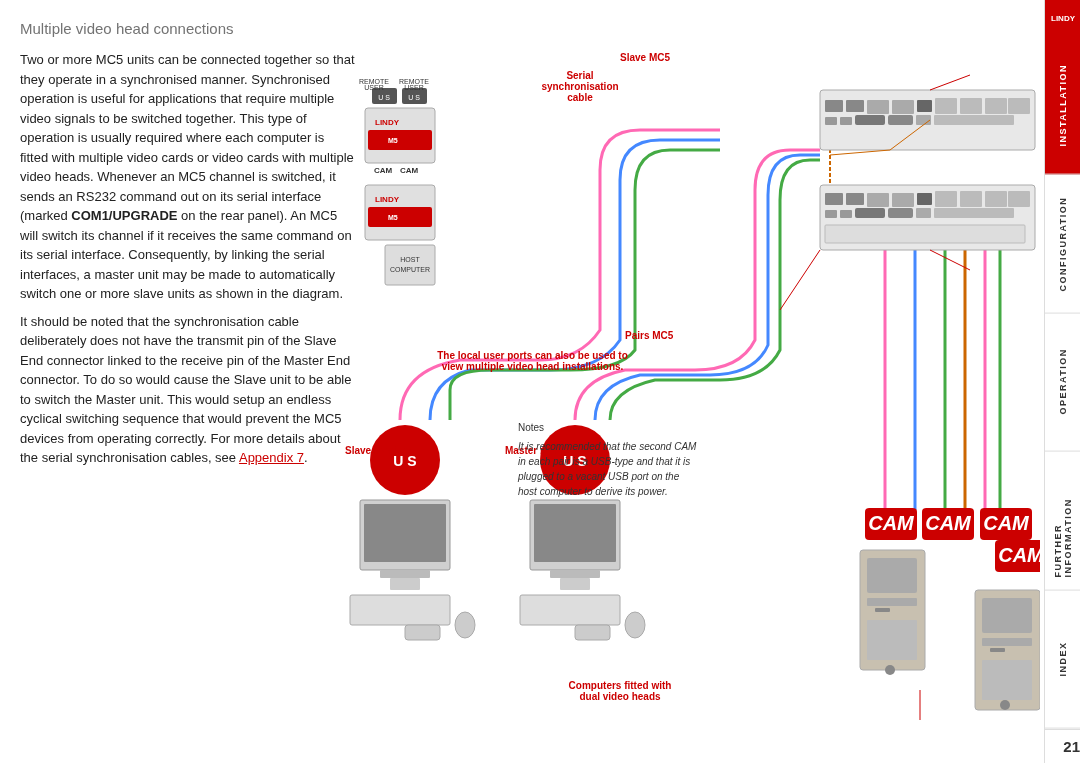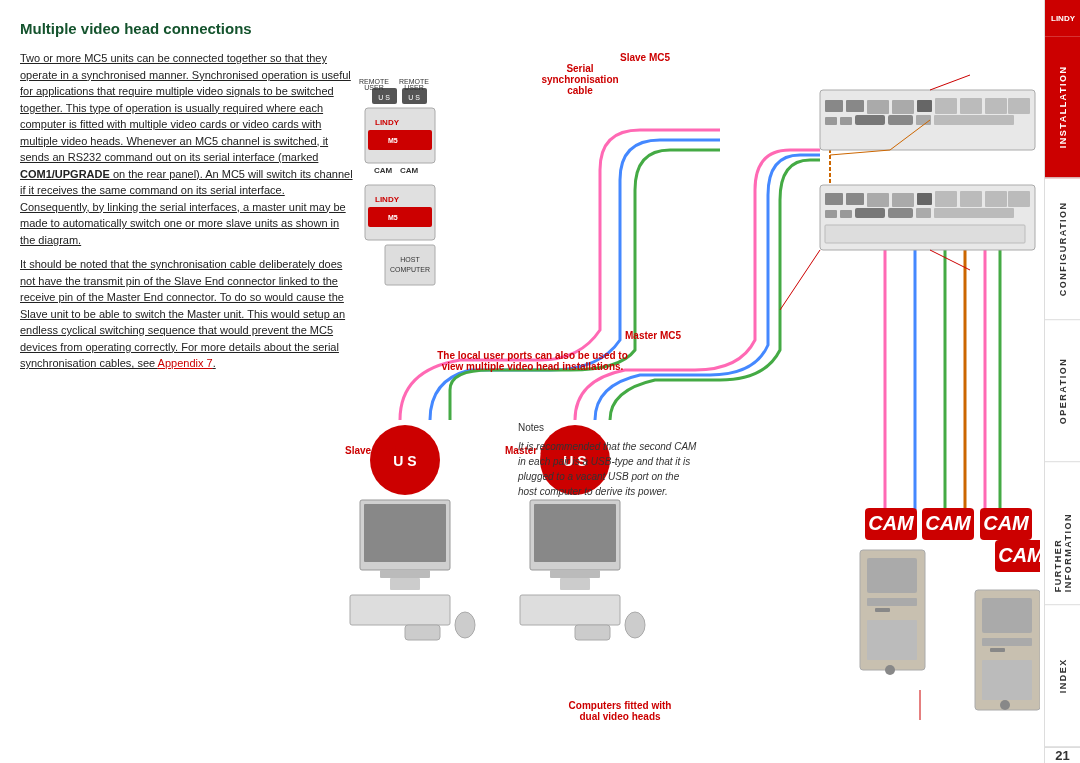--- a/index.html
+++ b/index.html
@@ -55,60 +55,59 @@
       justify-content: center;
       border-top: 1px solid #ddd;
     }
 
     .sidebar-tab.active {
       background: #cc0000;
       color: white;
     }
 
     .sidebar-page-num {
-      font-size: 13px;
+      font-size: 15px;
       font-weight: bold;
       color: #333;
-      text-align: center;
-      padding: 0 0;
+      text-align: right;
+      padding: 8px 0;
       border-top: 1px solid #ddd;
     }
 
     
     .main {
       position: absolute;
       left: 0;
       top: 0;
       width: 1044px;
       height: 763px;
       padding: 20px 20px 20px 20px;
     }
 
     
     .page-title {
-      color: #14532d;
+      color: #737373;
       font-size: 15px;
-      font-weight: bold;
+      font-weight: normal;
       margin-bottom: 16px;
     }
 
     
     .text-column {
       position: absolute;
       left: 20px;
       top: 50px;
       width: 335px;
     }
 
     .text-column p {
-      font-size: 11px;
+      font-size: 13px;
       line-height: 1.5;
       color: #222;
       margin-bottom: 8px;
-      text-decoration: underline;
     }
 
     .text-column .highlight {
       font-weight: bold;
     }
 
     .text-column a {
       color: #cc0000;
       text-decoration: underline;
     }
@@ -331,32 +330,32 @@
 
       <line x1="590" y1="60" x2="630" y2="45" stroke="#cc0000" stroke-width="1"></line>
 
       <line x1="590" y1="220" x2="630" y2="240" stroke="#cc0000" stroke-width="1"></line>
 
       <line x1="440" y1="280" x2="480" y2="220" stroke="#cc0000" stroke-width="1"></line>
 
       <line x1="580" y1="690" x2="580" y2="660" stroke="#cc0000" stroke-width="1"></line>
     </svg>
 
-    <div class="annotation red" style="top:33px;left:195px;width:90px;">
+    <div class="annotation red" style="top:40px;left:195px;width:90px;">
       <span>Serial
 synchronisation
 cable</span>
     </div>
 
     <div class="annotation red" style="top:22px;left:280px;">
       <span>Slave MC5</span>
     </div>
 
     <div class="annotation red" style="top:300px;left:285px;">
-      <span>Master MC5</span>
+      <span>Pairs MC5</span>
     </div>
 
     <div class="annotation red" style="top:320px;left:95px;width:195px;text-align:center;">
       <span>The local user ports can also
 be used to view multiple
 video head installations.</span>
     </div>
 
     <div class="annotation" style="top:415px;left:5px;color:#cc0000;font-weight:bold;">
       <span>Slave monitor</span>
@@ -365,21 +364,21 @@
     <div class="annotation" style="top:415px;left:165px;color:#cc0000;font-weight:bold;">
       <span>Master monitor</span>
     </div>
 
     <div class="notes-box" style="top:390px;left:178px;">
       <div class="notes-title">Notes</div>
       <p><em>It is recommended that the second CAM in each pair is a USB-type and that it is plugged to a vacant USB port on the host computer to derive its power.</em></p>
       <br>
     </div>
 
-    <div class="annotation red" style="top:670px;left:225px;width:110px;">
+    <div class="annotation red" style="top:650px;left:225px;width:110px;">
       <span>Computers fitted
 with dual video
 heads</span>
     </div>
 
   </div>
 
 </div>
 
 <div class="sidebar">

